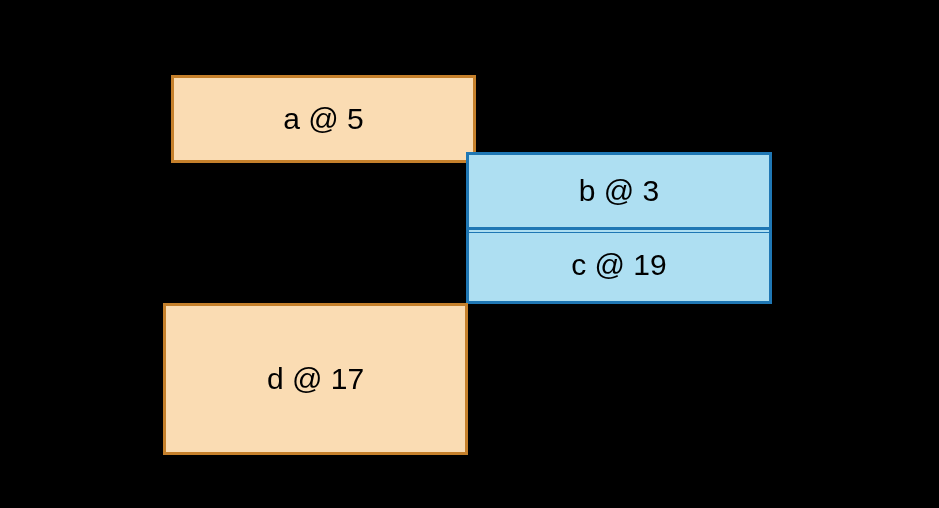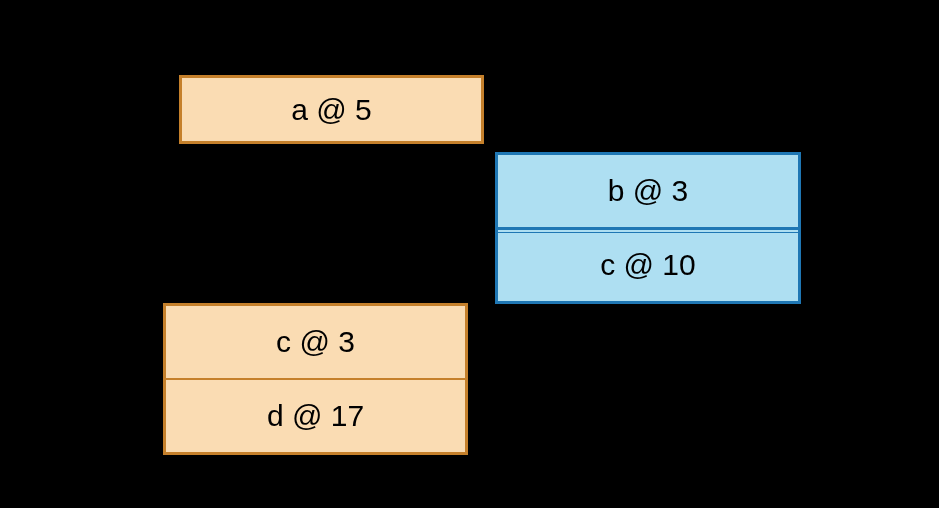--- a/index.html
+++ b/index.html
@@ -41,36 +41,35 @@
   }
   .orange .cell + .cell {
     border-top: 2px solid #c5802b;
   }
   .blue .cell + .cell {
     border-top: 3px double #1f77b4;
     border-top-style: solid;
     box-shadow: inset 0 2px 0 #aedff2, inset 0 3px 0 #1f77b4;
   }
   
-  #box-a  { left: 179px; top: 75px;  width: 305px; height: 69px;  }
-  #box-bc { left: 466px; top: 152px; width: 306px; height: 152px; margin-left: 29px; }
+  #box-a  { left: 171px; top: 75px;  width: 305px; height: 88px;  }
+  #box-bc { left: 466px; top: 152px; width: 306px; height: 152px; }
   #box-cd { left: 163px; top: 303px; width: 305px; height: 152px; }
 </style>
 </head>
 <body>
 
 <div class="stage">
 
   <div class="box orange" id="box-a">
     <div class="cell">a @ 5</div>
   </div>
 
   <div class="box blue" id="box-bc">
     <div class="cell">b @ 3</div>
-    <div class="cell">c @ 10</div>
+    <div class="cell">c @ 19</div>
   </div>
 
   <div class="box orange" id="box-cd">
-    <div class="cell">c @ 3</div>
     <div class="cell">d @ 17</div>
   </div>
 
 </div>
 
 </body></html>

